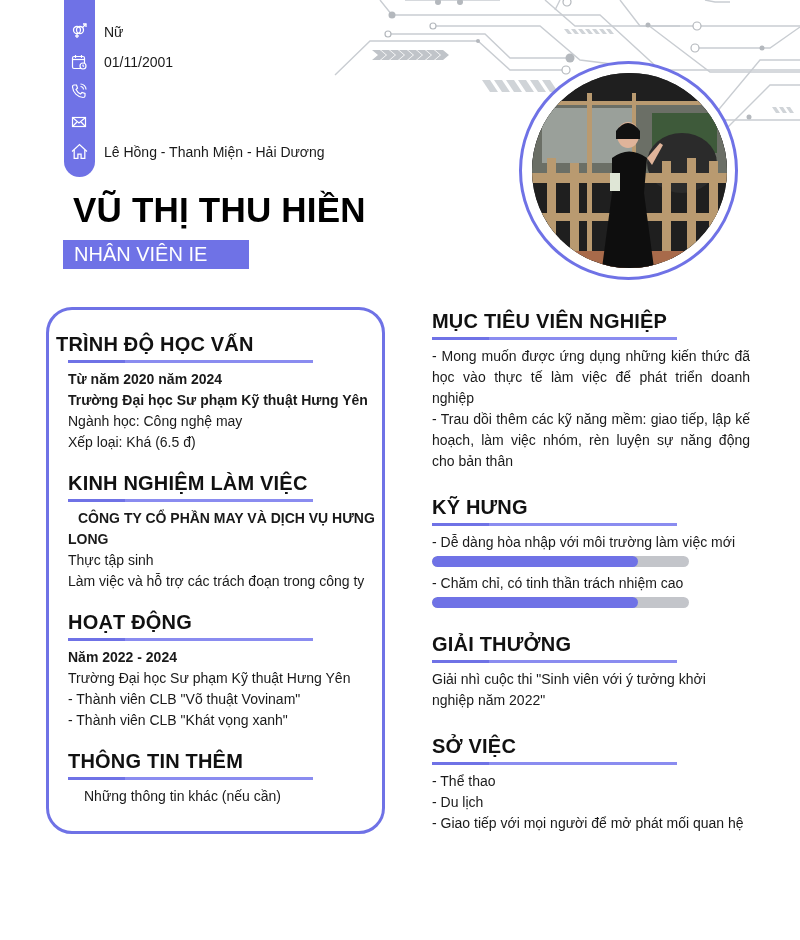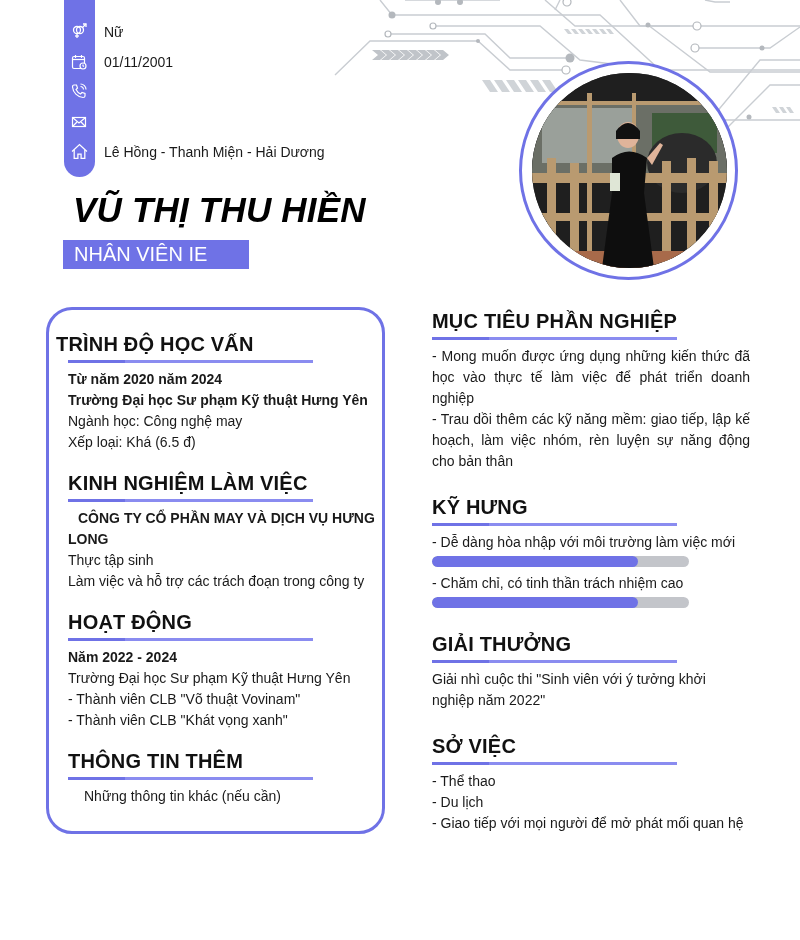--- a/index.html
+++ b/index.html
@@ -15,21 +15,21 @@
   .contact-icon {
     position: absolute; left: 70px; width: 18px; height: 18px;
     display: flex; align-items: center; justify-content: center;
   }
   .contact-text {
     position: absolute; left: 104px; font-size: 14px; color: #1a1a1a;
   }
 
   .name {
     position: absolute; left: 73px; top: 190px;
-    font-size: 35px; font-weight: bold; color: #000; letter-spacing: 0.2px; font-style: italic;
+    font-size: 35px; font-weight: bold; color: #000; letter-spacing: 0.2px;
   }
   .job-title {
     position: absolute; left: 63px; top: 240px; width: 186px; height: 29px;
     background: #6f72e6; color: #ffffff; font-size: 20px;
     padding-left: 11px; line-height: 29px;
   }
 
   .avatar-ring {
     position: absolute; left: 519px; top: 61px; width: 219px; height: 219px;
     border: 3px solid #6f72e6; border-radius: 50%; background: #fff;
@@ -250,21 +250,21 @@
 <div class="line" style="left:68px; top:670px">Trường Đại học Sư phạm Kỹ thuật Hưng Yên</div>
 <div class="line" style="left:68px; top:691px">- Thành viên CLB "Võ thuật Vovinam"</div>
 <div class="line" style="left:68px; top:712px">- Thành viên CLB "Khát vọng xanh"</div>
 
 <div class="section-title" style="left:68px; top:750px">THÔNG TIN THÊM</div>
 <div class="underline" style="left:68px; top:777px">
     <div class="accent"></div>
   </div>
 <div class="line" style="left:84px; top:788px">Những thông tin khác (nếu cần)</div>
 
-<div class="section-title" style="left:432px; top:310px">MỤC TIÊU PHẦN NGHIỆP</div>
+<div class="section-title" style="left:432px; top:310px">MỤC TIÊU VIÊN NGHIỆP</div>
 <div class="underline" style="left:432px; top:337px">
     <div class="accent"></div>
   </div>
 <div class="para" style="left:432px; top:346px; width:318px">- Mong muốn được ứng dụng những kiến thức đã học vào thực tế làm việc để phát triển doanh nghiệp</div>
 <div class="para" style="left:432px; top:409px; width:318px">- Trau dồi thêm các kỹ năng mềm: giao tiếp,  lập kế hoạch, làm việc nhóm, rèn luyện sự năng động cho bản thân</div>
 
 <div class="section-title" style="left:432px; top:496px">KỸ HƯNG</div>
 <div class="underline" style="left:432px; top:523px">
     <div class="accent"></div>
   </div>

